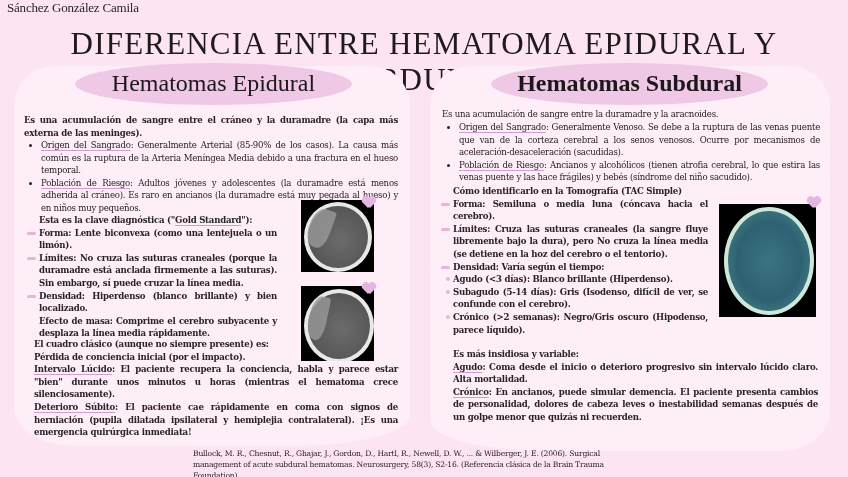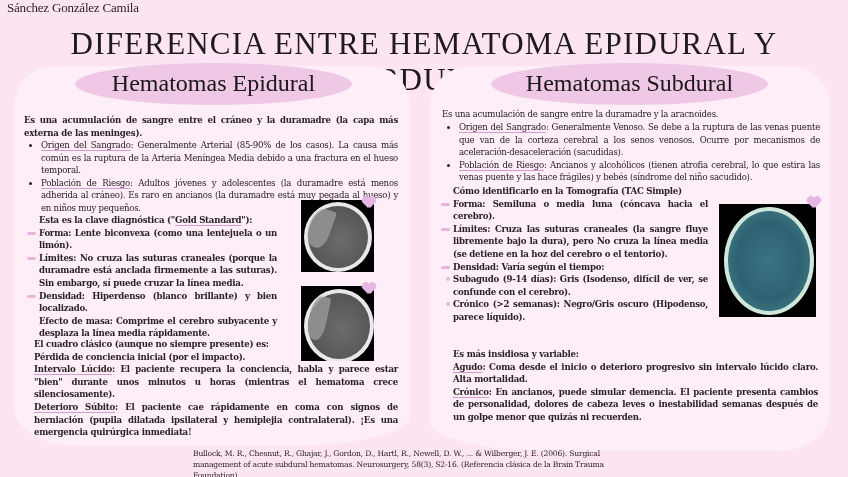--- a/index.html
+++ b/index.html
@@ -29,21 +29,21 @@
   .panel.right {
     left:430px; top:66px; width:400px; height:385px;
     border-radius:40px 40px 50px 120px / 40px 40px 40px 30px;
   }
   .pill {
     position:absolute; background:#efc8e6; border-radius:50%;
     text-align:center; font-family:"Liberation Serif", serif;
     font-size:24px; color:#1c1719; line-height:40px;
   }
   .pill.left { left:75px; top:63px; width:277px; height:42px; }
-  .pill.right { left:491px; top:63px; width:277px; height:42px; }
+  .pill.right { left:491px; top:63px; width:277px; height:42px;font-weight:bold; }
   .txt {
     position:absolute; font-size:8.6px; line-height:12.6px;
     font-family:"DejaVu Serif", serif; color:#2a2326;
     letter-spacing:-0.25px;
   }
   .txt p { margin:0; }
   .justify { text-align:justify;font-weight:bold; }
   .u { text-decoration:underline; text-decoration-color:#d59ad0; text-underline-offset:2px; }
   ul.bul { margin:0; padding-left:17px; list-style:disc; }
   ul.bul li { margin:0; text-align:justify; }
@@ -143,21 +143,22 @@
     <li><span class="u">Origen del Sangrado</span><span>: Generalmente Venoso. Se debe a la ruptura de las venas puente que van de la corteza cerebral a los senos venosos. Ocurre por mecanismos de aceleración-desaceleración (sacudidas).</span></li>
     <li><span class="u">Población de Riesgo</span><span>: Ancianos y alcohólicos (tienen atrofia cerebral, lo que estira las venas puente y las hace frágiles) y bebés (síndrome del niño sacudido).</span></li>
   </ul>
 </div>
 
 <div class="txt justify" style="left:453px; top:185px; width:255px;">
   <p>Cómo identificarlo en la Tomografía (TAC Simple)</p>
   <p class="dash">Forma: Semiluna o media luna (cóncava hacia el cerebro).</p>
   <p class="dash">Límites: Cruza las suturas craneales (la sangre fluye libremente bajo la dura), pero No cruza la línea media (se detiene en la hoz del cerebro o el tentorio).</p>
   <p class="dash">Densidad: Varía según el tiempo:</p>
-  <p class="dot">Subagudo (9-14 días): Gris (Isodenso, difícil de ver, se confunde con el cerebro).</p>
+  <p class="dot">Agudo (&lt;3 días): Blanco brillante (Hiperdenso).</p>
+  <p class="dot">Subagudo (5-14 días): Gris (Isodenso, difícil de ver, se confunde con el cerebro).</p>
   <p class="dot">Crónico (&gt;2 semanas): Negro/Gris oscuro (Hipodenso, parece líquido).</p>
 </div>
 
 <div class="txt justify" style="left:453px; top:348px; width:365px;">
   <p>Es más insidiosa y variable:</p>
   <p><span class="u">Agudo</span><span>: Coma desde el inicio o deterioro progresivo sin intervalo lúcido claro. Alta mortalidad.</span></p>
   <p><span class="u">Crónico</span><span>: En ancianos, puede simular demencia. El paciente presenta cambios de personalidad, dolores de cabeza leves o inestabilidad semanas después de un golpe menor que quizás ni recuerden.</span></p>
 </div>
 
 <div class="ct ct2" style="left:719px; top:204px; width:97px; height:113px;">

